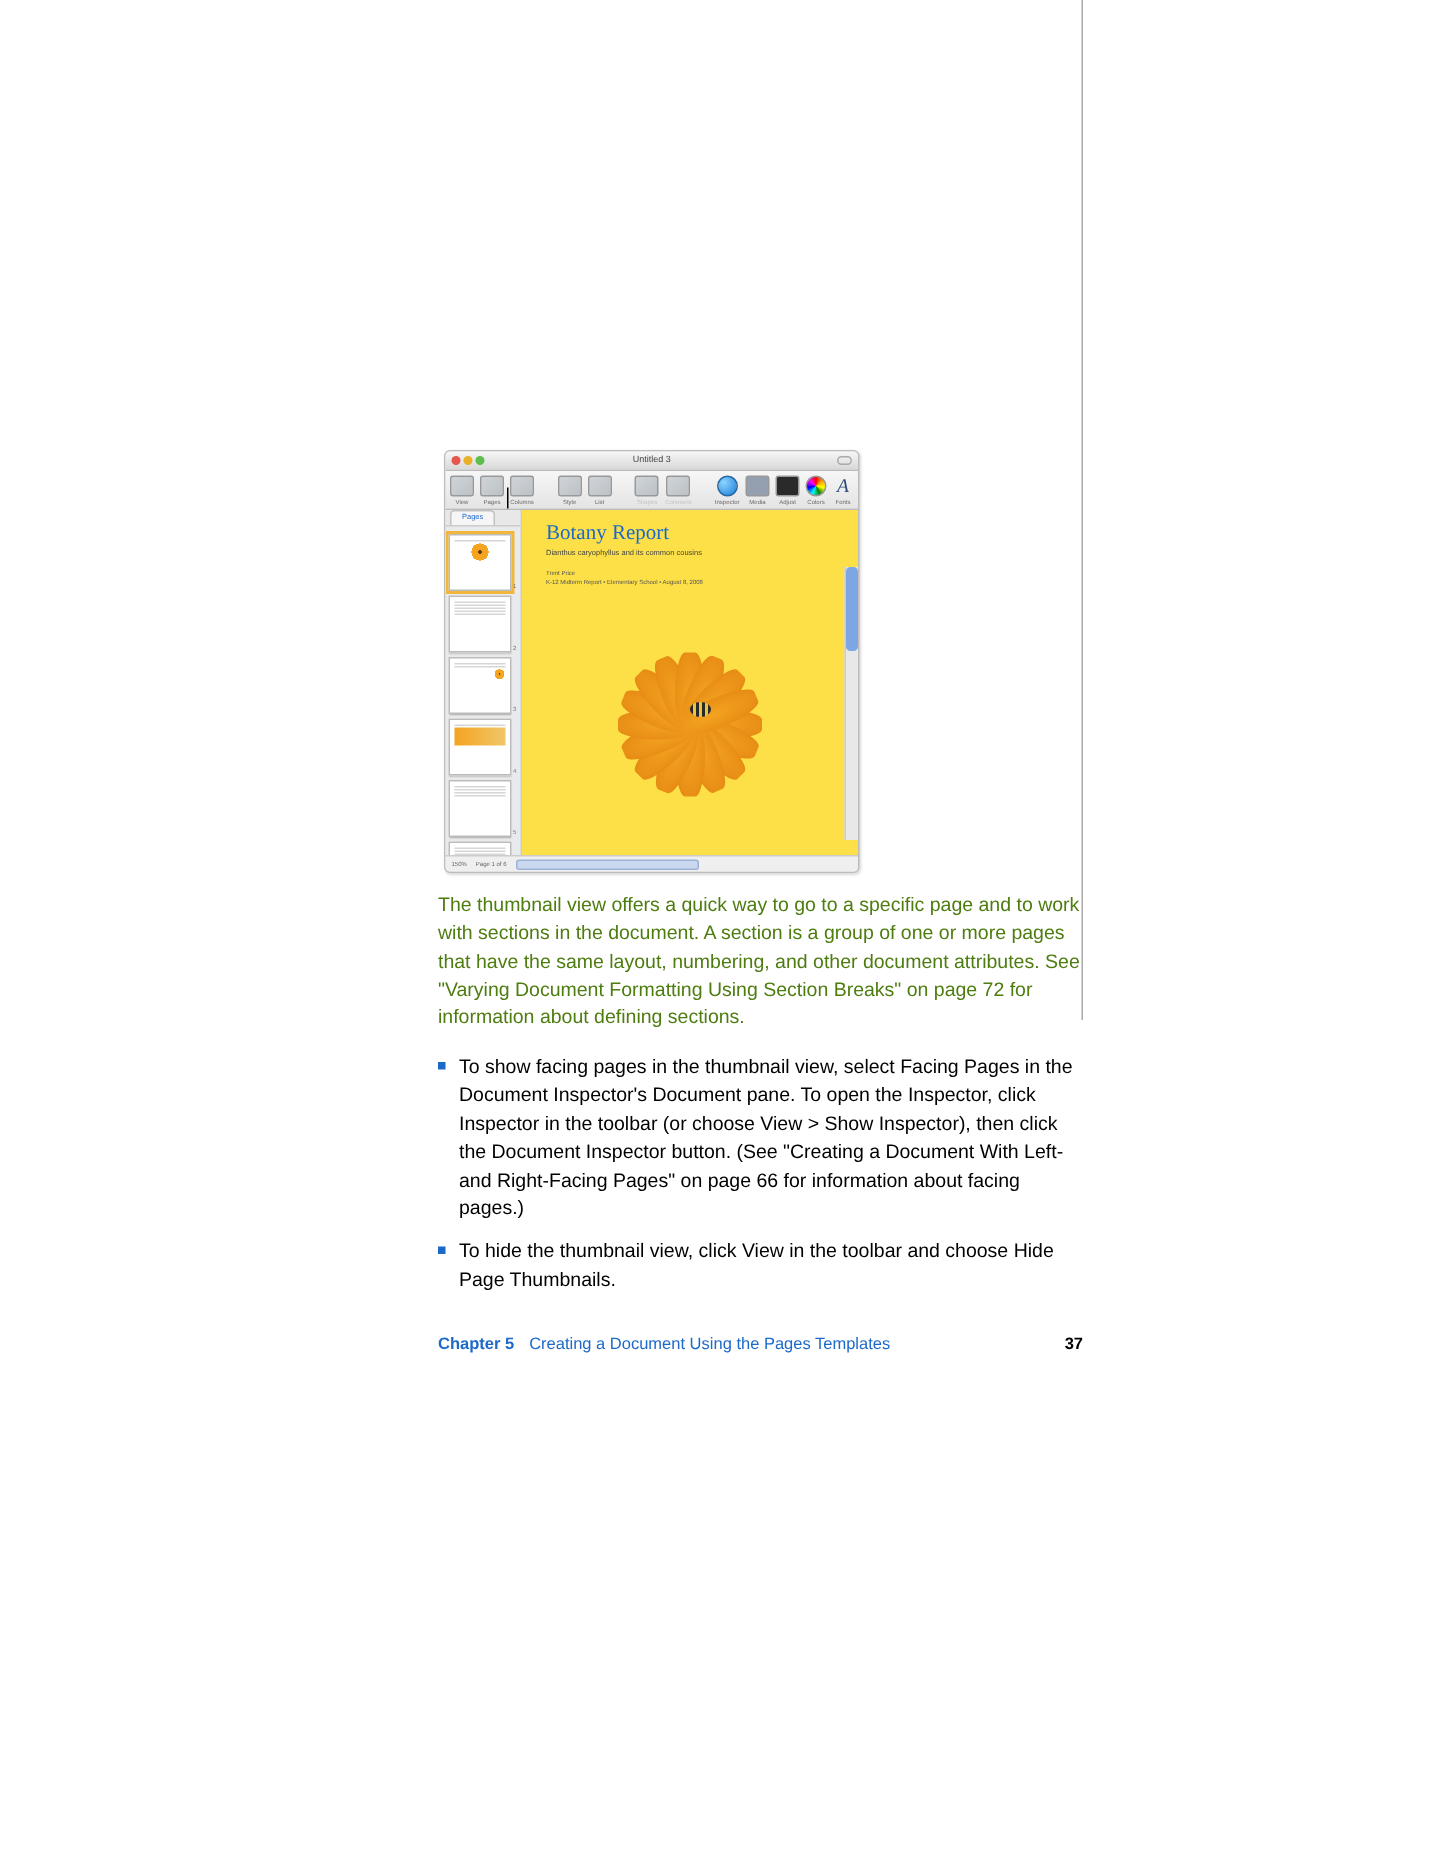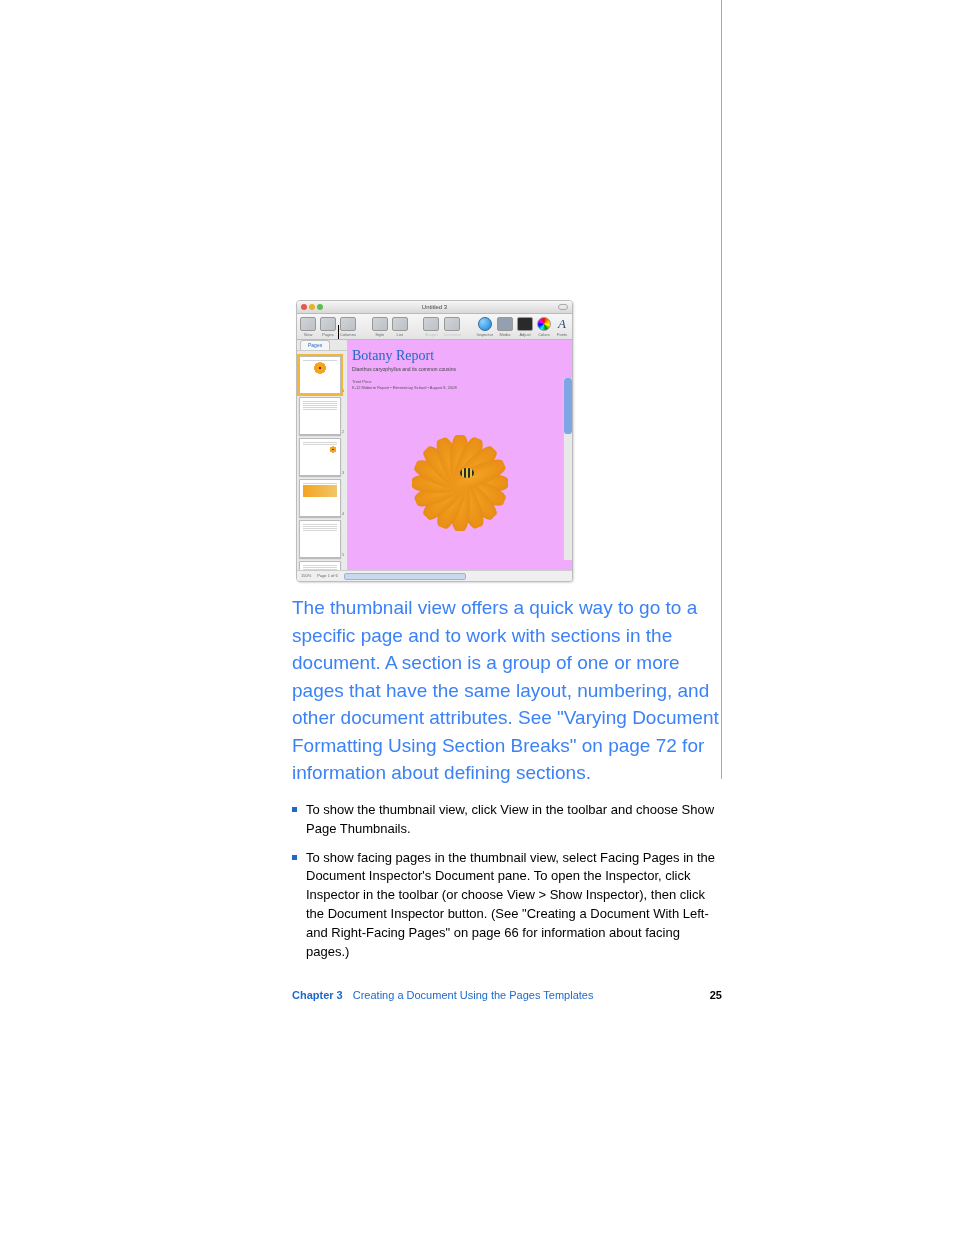--- a/index.html
+++ b/index.html
@@ -31,34 +31,34 @@
 .tab{font-size:5px;color:#1d69c9;padding:1px 7px;border:1px solid #c2c2c2;border-bottom:none;border-radius:3px 3px 0 0;background:#f6f6f6}
 .body{flex:1;display:flex;overflow:hidden}
 .thumbs{width:46px;background:#e9eaec;border-right:1px solid #ccc;padding:3px 2px;display:flex;flex-direction:column;gap:3px;overflow:hidden}
 .th{display:flex;align-items:flex-end;gap:1px}
 .th .pg{width:34px;height:30px;background:#fff;border:1px solid #bbb;box-shadow:0 1px 1px rgba(0,0,0,.2);display:flex;flex-direction:column;padding:3px;gap:1px}
 .th.sel .pg{outline:2px solid #f2b63a}
 .th .n{font-size:4px;color:#777}
 .ln{height:1px;background:#d6d6d6}
 .fl{width:14px;height:12px;align-self:center;background:radial-gradient(circle at 50% 50%,#5a3a18 0 12%,#f4a421 12% 62%,transparent 62%);border-radius:50%}
 .mini-img{height:12px;background:linear-gradient(90deg,#f4a421,#f0c668)}
-.canvas{flex:1;background:#f0abfc;position:relative;display:flex;flex-direction:column;padding:6px 4px}
+.canvas{flex:1;background:#fde047;position:relative;display:flex;flex-direction:column;padding:6px 16px}
 .doc-title{font-family:Georgia,"Times New Roman",serif;color:#1d69c9;font-size:14px}
 .sub{font-size:5px;color:#444}
 .meta{font-size:4px;color:#555;margin-top:5px}
 .flower{align-self:center;margin-top:12px;width:140px;height:140px;position:relative}
 .petals{position:absolute;inset:0;background:radial-gradient(circle at 50% 50%,#6b3e16 0 10%,#8a5a24 10% 14%,transparent 14%)}
 .petal{position:absolute;left:50%;top:50%;width:48px;height:20px;background:radial-gradient(ellipse at 30% 50%,#f4a421,#e98f16 70%,#d97d0f);border-radius:60% 90% 90% 60%/50%;transform-origin:0 50%}
 .bee{position:absolute;left:50%;top:46%;width:14px;height:10px;background:repeating-linear-gradient(90deg,#2a2a2a 0 2px,#e8c63f 2px 4px);border-radius:50%}
 .scroll-v{position:absolute;right:0;top:38px;bottom:10px;width:8px;background:#e8e8e8;border-left:1px solid #ccc}
 .scroll-v::before{content:"";position:absolute;top:0;left:0;right:0;height:56px;background:#7da7e4;border-radius:3px}
 .status{height:10px;background:#efefef;border-top:1px solid #ccc;font-size:4px;color:#666;display:flex;align-items:center;padding:0 4px;gap:6px}
 .status .sb{height:5px;flex:1;background:#c9d8ef;border:1px solid #9cb4d8;border-radius:2px;max-width:120px}
 
-.para{margin:10px 0 14px 0;font-size:19px;color:#3b82f6}
+.para{margin:10px 0 14px 0;font-size:13px;color:#4d7c0f}
 .heading{font-weight:bold;margin:14px 0 6px 0;font-size:13px}
 ul.bul{list-style:none;padding:0;margin:0 0 0 0}
 ul.bul li{position:relative;padding-left:14px;margin:4px 0 10px 0;font-size:13px}
 ul.bul li::before{content:"";position:absolute;left:0;top:6px;width:5px;height:5px;background:#1d69c9}
 .footer{display:flex;align-items:center;margin-top:26px;font-size:11px}
 .footer .ch{color:#1d69c9;font-weight:bold}
 .footer .ti{color:#1d69c9;margin-left:10px}
 .footer .pn{margin-left:auto;font-weight:bold;color:#000}
 </style>
 </head>
@@ -217,22 +217,22 @@
     </div>
     <div class="status">
       <span>150%</span>
       <span>Page 1 of 6</span>
       <div class="sb"></div>
     </div>
   </div>
 
   <p class="para">The thumbnail view offers a quick way to go to a specific page and to work with sections in the document. A section is a group of one or more pages that have the same layout, numbering, and other document attributes. See "Varying Document Formatting Using Section Breaks" on page 72 for information about defining sections.</p>
   <ul class="bul">
-    <li>To show the thumbnail view, click View in the toolbar and choose Show Page Thumbnails.</li>
     <li>To show facing pages in the thumbnail view, select Facing Pages in the Document Inspector's Document pane. To open the Inspector, click Inspector in the toolbar (or choose View &gt; Show Inspector), then click the Document Inspector button. (See "Creating a Document With Left- and Right-Facing Pages" on page 66 for information about facing pages.)</li>
+    <li>To hide the thumbnail view, click View in the toolbar and choose Hide Page Thumbnails.</li>
   </ul>
 
   <div class="footer">
-    <span class="ch">Chapter 3</span>
+    <span class="ch">Chapter 5</span>
     <span class="ti">Creating a Document Using the Pages Templates</span>
-    <span class="pn">25</span>
+    <span class="pn">37</span>
   </div>
 </div>
 
 </body></html>

